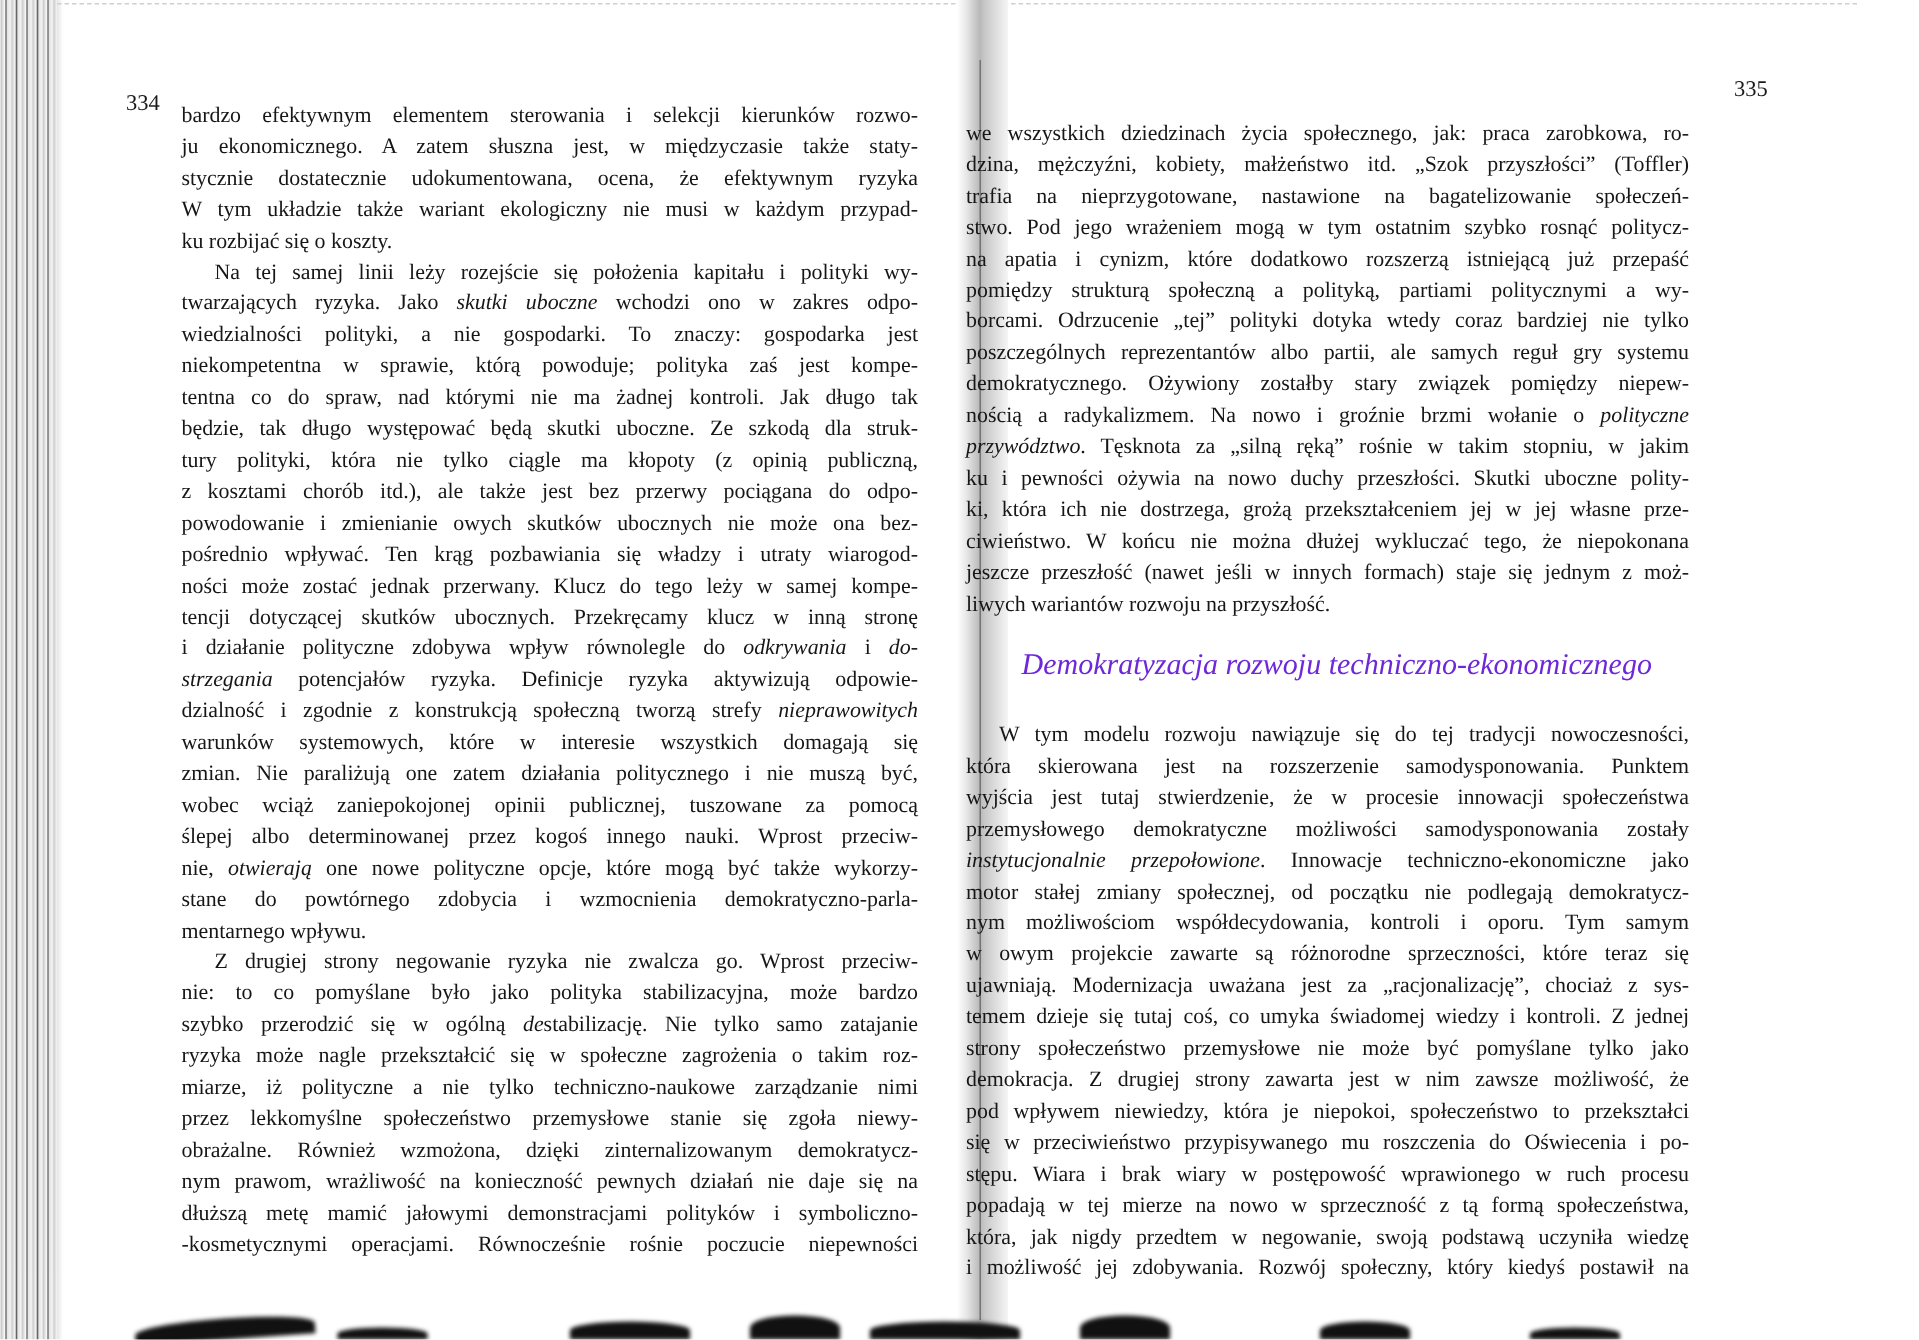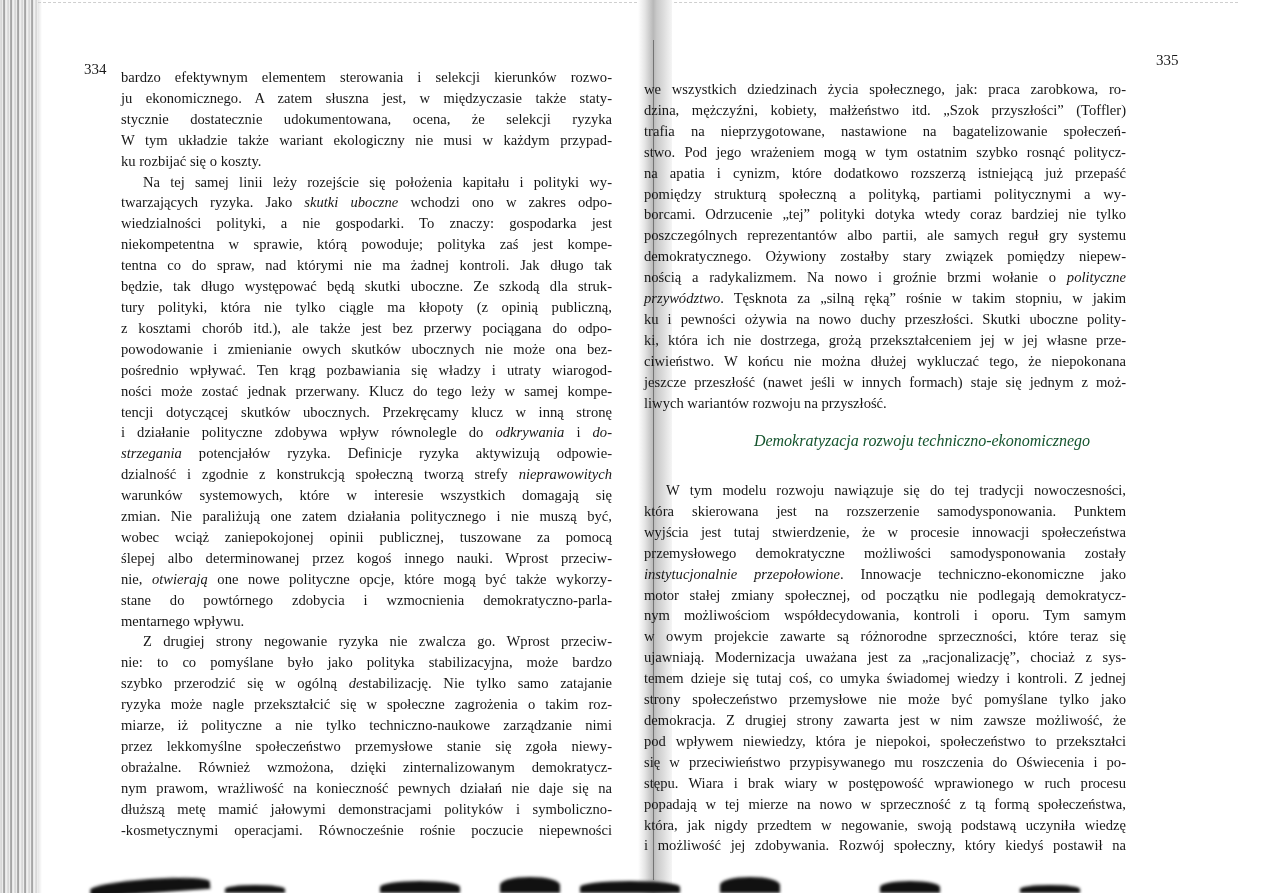--- a/index.html
+++ b/index.html
@@ -40,40 +40,40 @@
     position: absolute; font-size: 14.6px; line-height: 20.9px; text-align: justify;
     text-align-last: justify; hyphens: manual;
   }
   .column.left { left: 121px; top: 67px; width: 491px; }
   .column.right { left: 644px; top: 62px; width: 482px; margin-top: 17px; }
   .column .ln { display: block; white-space: nowrap; text-align: justify; text-align-last: justify; }
   .column .ln.last { text-align-last: left; }
   .column .ln.indent { padding-left: 22px; }
   .column em { font-style: italic; }
   .subheading {
-    position: absolute; left: 681px; top: 432px; width: 482px; text-align: center;
-    font-style: italic; font-size: 16px; color: #14532d;
+    position: absolute; left: 681px; top: 432px; width: 482px; text-align: left;
+    font-style: italic; font-size: 20px; color: #6d28d9;
   }
 </style>
 </head>
 <body>
 
 <div class="left-binding"></div>
 <div class="top-edge"></div>
 <div class="gutter">
     <div class="line"></div>
   </div>
 
 <div class="page-num left">334</div>
 <div class="page-num right">335</div>
 
 <div class="column left" id="col-left">
     <span class="ln">bardzo efektywnym elementem sterowania i selekcji kierunków rozwo-</span>
     <span class="ln">ju ekonomicznego. A zatem słuszna jest, w międzyczasie także staty-</span>
-    <span class="ln">stycznie dostatecznie udokumentowana, ocena, że selekcji ryzyka</span>
+    <span class="ln">stycznie dostatecznie udokumentowana, ocena, że efektywnym ryzyka</span>
     <span class="ln">W tym układzie także wariant ekologiczny nie musi w każdym przypad-</span>
     <span class="ln last">ku rozbijać się o koszty.</span>
     <span class="ln indent">Na tej samej linii leży rozejście się położenia kapitału i polityki wy-</span>
     <span class="ln">twarzających ryzyka. Jako <em>skutki uboczne</em> wchodzi ono w zakres odpo-</span>
     <span class="ln">wiedzialności polityki, a nie gospodarki. To znaczy: gospodarka jest</span>
     <span class="ln">niekompetentna w sprawie, którą powoduje; polityka zaś jest kompe-</span>
     <span class="ln">tentna co do spraw, nad którymi nie ma żadnej kontroli. Jak długo tak</span>
     <span class="ln">będzie, tak długo występować będą skutki uboczne. Ze szkodą dla struk-</span>
     <span class="ln">tury polityki, która nie tylko ciągle ma kłopoty (z opinią publiczną,</span>
     <span class="ln">z kosztami chorób itd.), ale także jest bez przerwy pociągana do odpo-</span>

